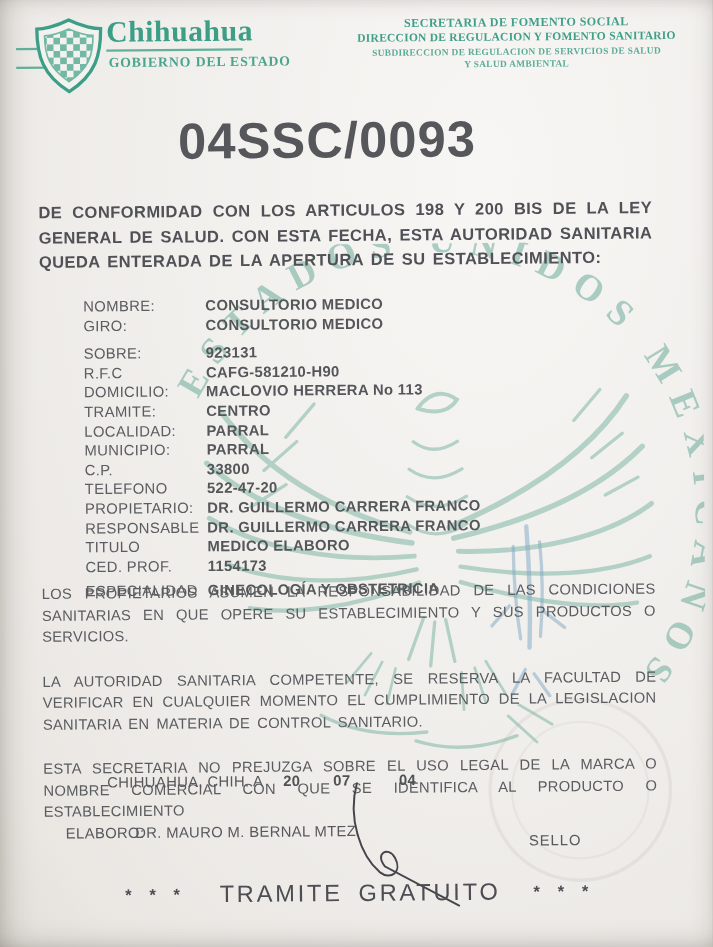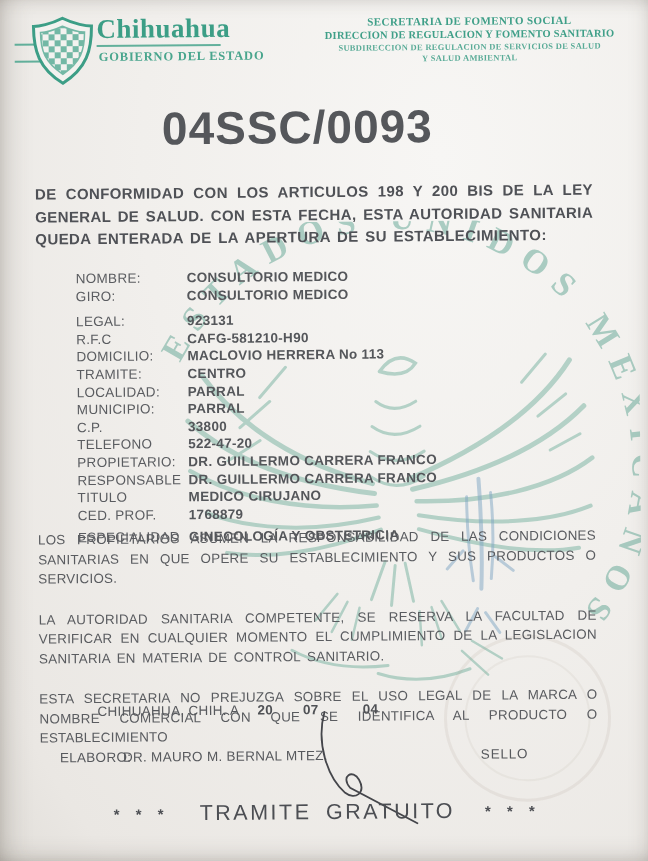--- a/index.html
+++ b/index.html
@@ -59,21 +59,21 @@
     letter-spacing:.25px;word-spacing:2.5px;color:#5a5c60;}
 
   
   .dateline{position:absolute;left:95px;top:702px;font-size:13.5px;letter-spacing:.3px;color:#57595d;}
   .dateline b{font-weight:bold;color:#4f5155;}
   .d1{margin-left:18px;} .d2{margin-left:30px;} .d3{margin-left:44px;}
 
   .footer-row{position:absolute;left:57px;top:748px;width:545px;height:20px;font-size:13.5px;color:#57595d;}
   .elaboro-label{position:absolute;left:0;top:0;letter-spacing:.3px;}
   .elaboro-name{position:absolute;left:63px;top:0;letter-spacing:.3px;}
-  .sello-label{position:absolute;left:421px;top:0;letter-spacing:.8px;}
+  .sello-label{position:absolute;left:421px;top:10px;letter-spacing:.8px;}
 
   .bottom-line{position:absolute;left:0;top:800px;width:648px;display:flex;
     justify-content:center;align-items:center;gap:30px;color:#4c4e53;}
   .stars{font-size:15px;letter-spacing:6px;font-weight:bold;white-space:nowrap;}
   .gratuito{font-size:21.5px;letter-spacing:2.5px;word-spacing:6px;white-space:nowrap;}
 
   
   .watermark{position:absolute;left:140px;top:222px;pointer-events:none;}
   .seal-faint{position:absolute;left:425px;top:620px;pointer-events:none;}
   .signature{position:absolute;left:300px;top:700px;pointer-events:none;}
@@ -162,21 +162,21 @@
     <div class="fields">
       <div class="frow">
           <span class="flabel">NOMBRE:</span>
           <span class="fvalue">CONSULTORIO MEDICO</span>
         </div>
       <div class="frow">
           <span class="flabel">GIRO:</span>
           <span class="fvalue">CONSULTORIO MEDICO</span>
         </div>
       <div class="frow gap">
-          <span class="flabel">LEGAL:</span>
+          <span class="flabel">SOBRE:</span>
           <span class="fvalue">923131</span>
         </div>
       <div class="frow">
           <span class="flabel">R.F.C</span>
           <span class="fvalue">CAFG-581210-H90</span>
         </div>
       <div class="frow">
           <span class="flabel">DOMICILIO:</span>
           <span class="fvalue">MACLOVIO HERRERA No 113</span>
         </div>
@@ -203,25 +203,25 @@
       <div class="frow">
           <span class="flabel">PROPIETARIO:</span>
           <span class="fvalue">DR. GUILLERMO CARRERA FRANCO</span>
         </div>
       <div class="frow">
           <span class="flabel">RESPONSABLE</span>
           <span class="fvalue">DR. GUILLERMO CARRERA FRANCO</span>
         </div>
       <div class="frow">
           <span class="flabel">TITULO</span>
-          <span class="fvalue">MEDICO CIRUJANO</span>
+          <span class="fvalue">MEDICO ELABORO</span>
         </div>
       <div class="frow">
           <span class="flabel">CED. PROF.</span>
-          <span class="fvalue">1768879</span>
+          <span class="fvalue">1154173</span>
         </div>
       <div class="frow gap-sm">
           <span class="flabel">ESPECIALIDAD</span>
           <span class="fvalue">GINECOLOGÍA Y OBSTETRICIA</span>
         </div>
     </div>
 
     <div class="paragraphs">
       <p>LOS PROPIETARIOS ASUMEN LA RESPONSABILIDAD DE LAS CONDICIONES SANITARIAS EN QUE OPERE SU ESTABLECIMIENTO Y SUS PRODUCTOS O SERVICIOS.</p>
       <p>LA AUTORIDAD SANITARIA COMPETENTE, SE RESERVA LA FACULTAD DE VERIFICAR EN CUALQUIER MOMENTO EL CUMPLIMIENTO DE LA LEGISLACION SANITARIA EN MATERIA DE CONTROL SANITARIO.</p>

